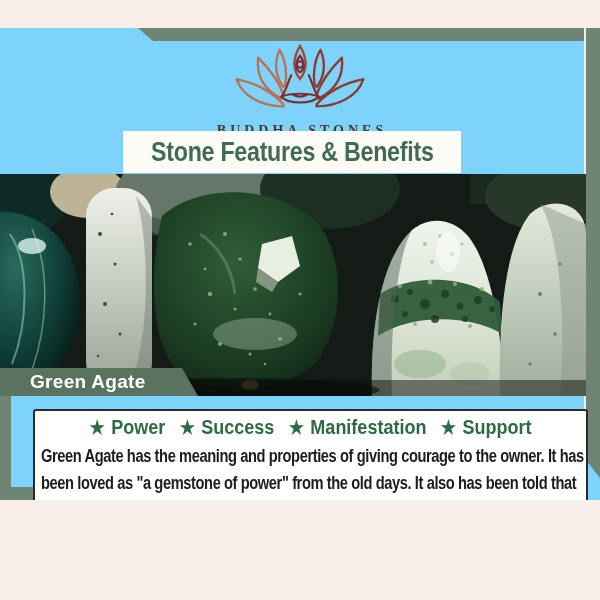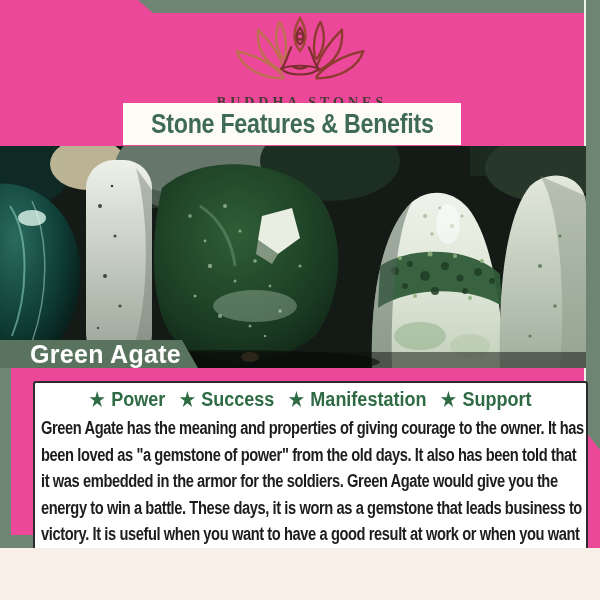--- a/index.html
+++ b/index.html
@@ -1,21 +1,21 @@
 <!DOCTYPE html>
 <html><head>
 <meta charset="utf-8">
 <style>
   html,body{margin:0;padding:0;}
   body{
     width:600px;height:600px;overflow:hidden;
     background:#f8efe9;
     font-family:"Liberation Sans",sans-serif;
   }
-  .canvas{position:relative;width:600px;height:548px;background:#ec4899;overflow:hidden;}
+  .canvas{position:relative;width:600px;height:472px;background:#7dd3fc;overflow:hidden;margin-top:28px;}
 
   
   .frame{position:absolute;background:#6e8573;}
   .frame-top{top:0;left:138px;width:462px;height:13px;clip-path:polygon(0 0,100% 0,100% 100%,15px 100%);}
   .frame-right{top:0;right:0;width:14px;height:450px;clip-path:polygon(0 0,100% 0,100% 100%,0 432px);}
   .frame-right-line{position:absolute;top:0;right:14px;width:2px;height:434px;background:#edf2ea;}
   .frame-left{left:0;top:150px;width:11px;height:450px;}
   .frame-bottom{bottom:0;left:0;width:390px;height:13px;clip-path:polygon(0 0,372px 0,100% 100%,0 100%);}
 
   
@@ -38,21 +38,21 @@
   
   .photo{position:absolute;left:0;top:146px;width:586px;height:222px;z-index:3;}
   .photo svg{display:block;width:100%;height:100%;}
 
   
   .stone-label{
     position:absolute;left:0;top:340px;width:198px;height:28px;background:#5a735f;
     clip-path:polygon(0 0,calc(100% - 16px) 0,100% 100%,0 100%);
     display:flex;align-items:center;padding-left:30px;box-sizing:border-box;z-index:4;
   }
-  .stone-label span{color:#ffffff;font-weight:bold;font-size:25px;letter-spacing:.3px;}
+  .stone-label span{color:#ffffff;font-weight:bold;font-size:19px;letter-spacing:.3px;}
 
   
   .info-box{
     position:absolute;left:33px;top:381px;width:555px;height:203px;
     background:#ffffff;border:2px solid #2b2b2b;border-radius:3px;
     box-sizing:border-box;padding-top:5px;z-index:4;overflow:hidden;
   }
   .benefits{
     display:flex;justify-content:center;gap:16px;
     font-size:20px;font-weight:bold;color:#2e6a43;

